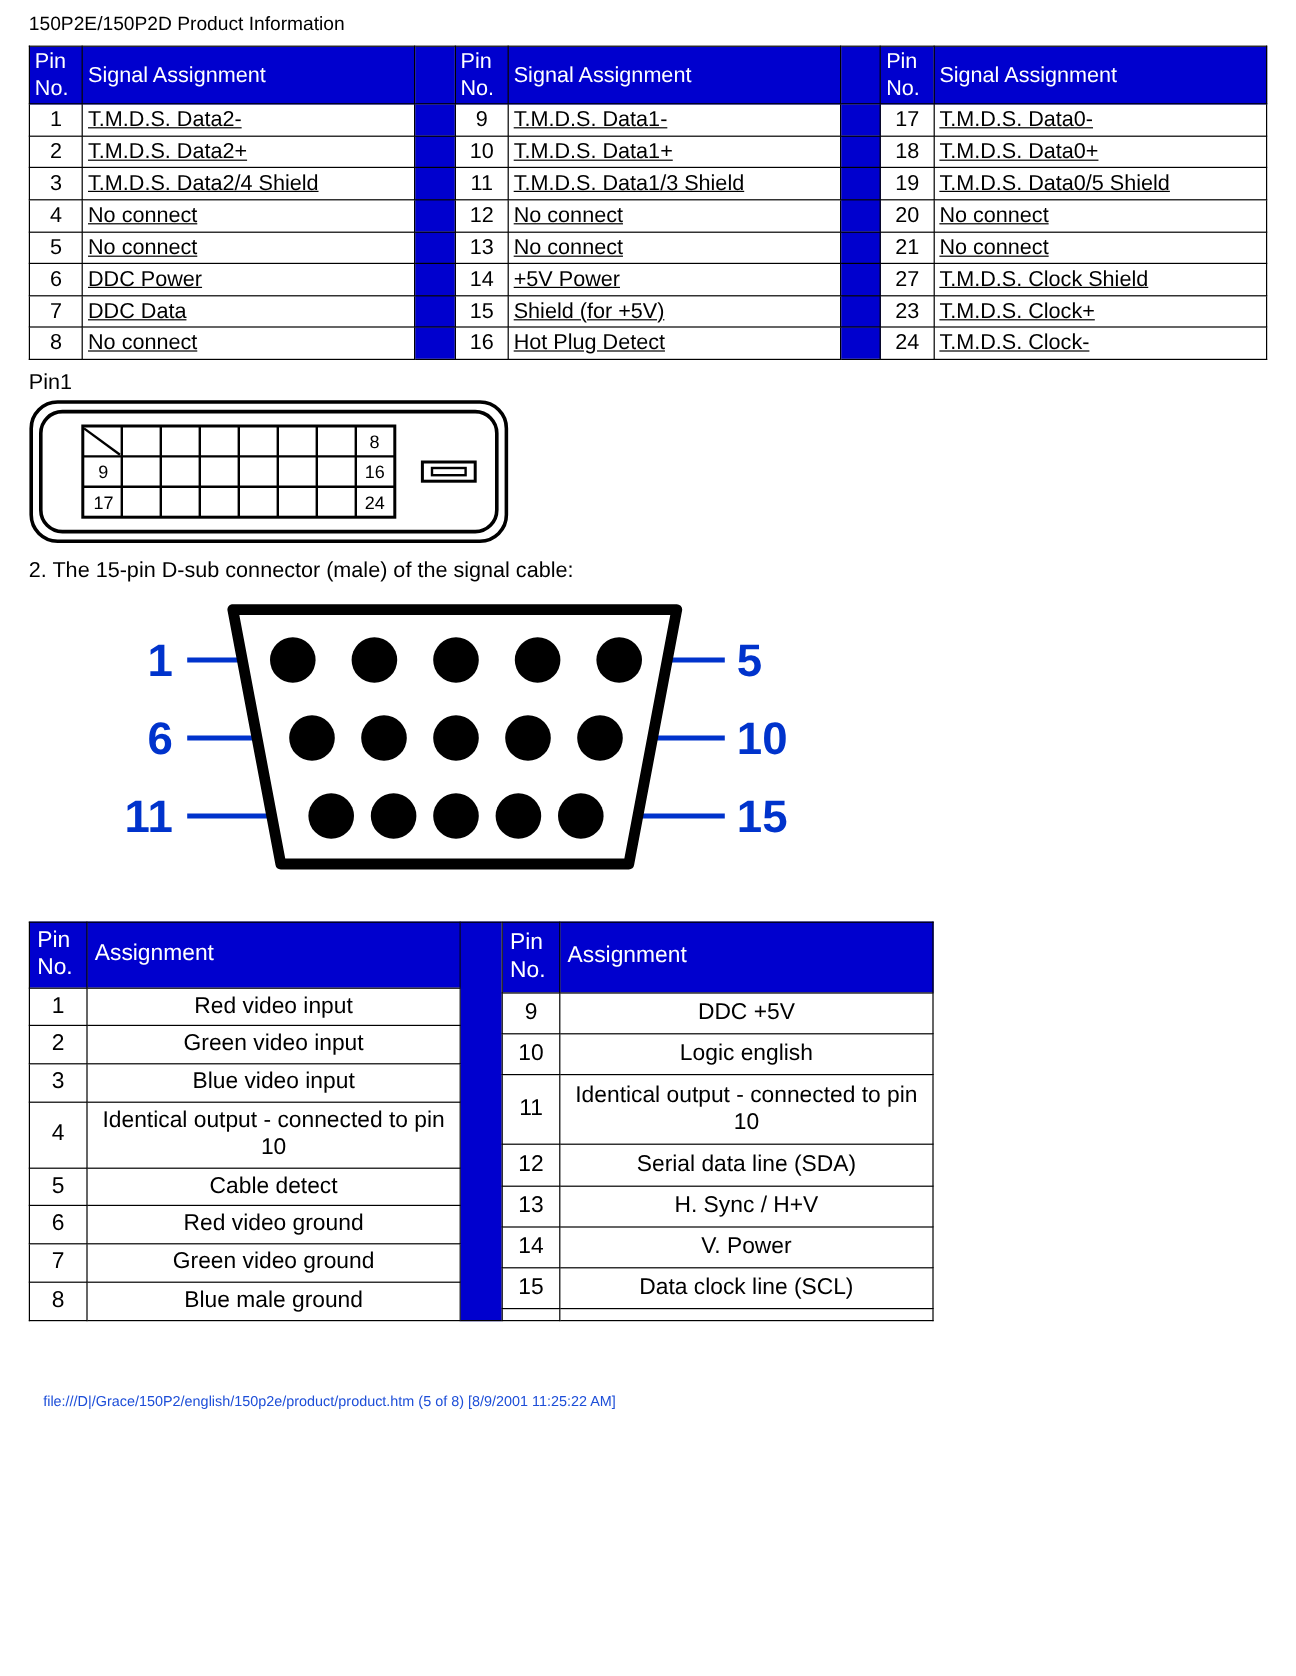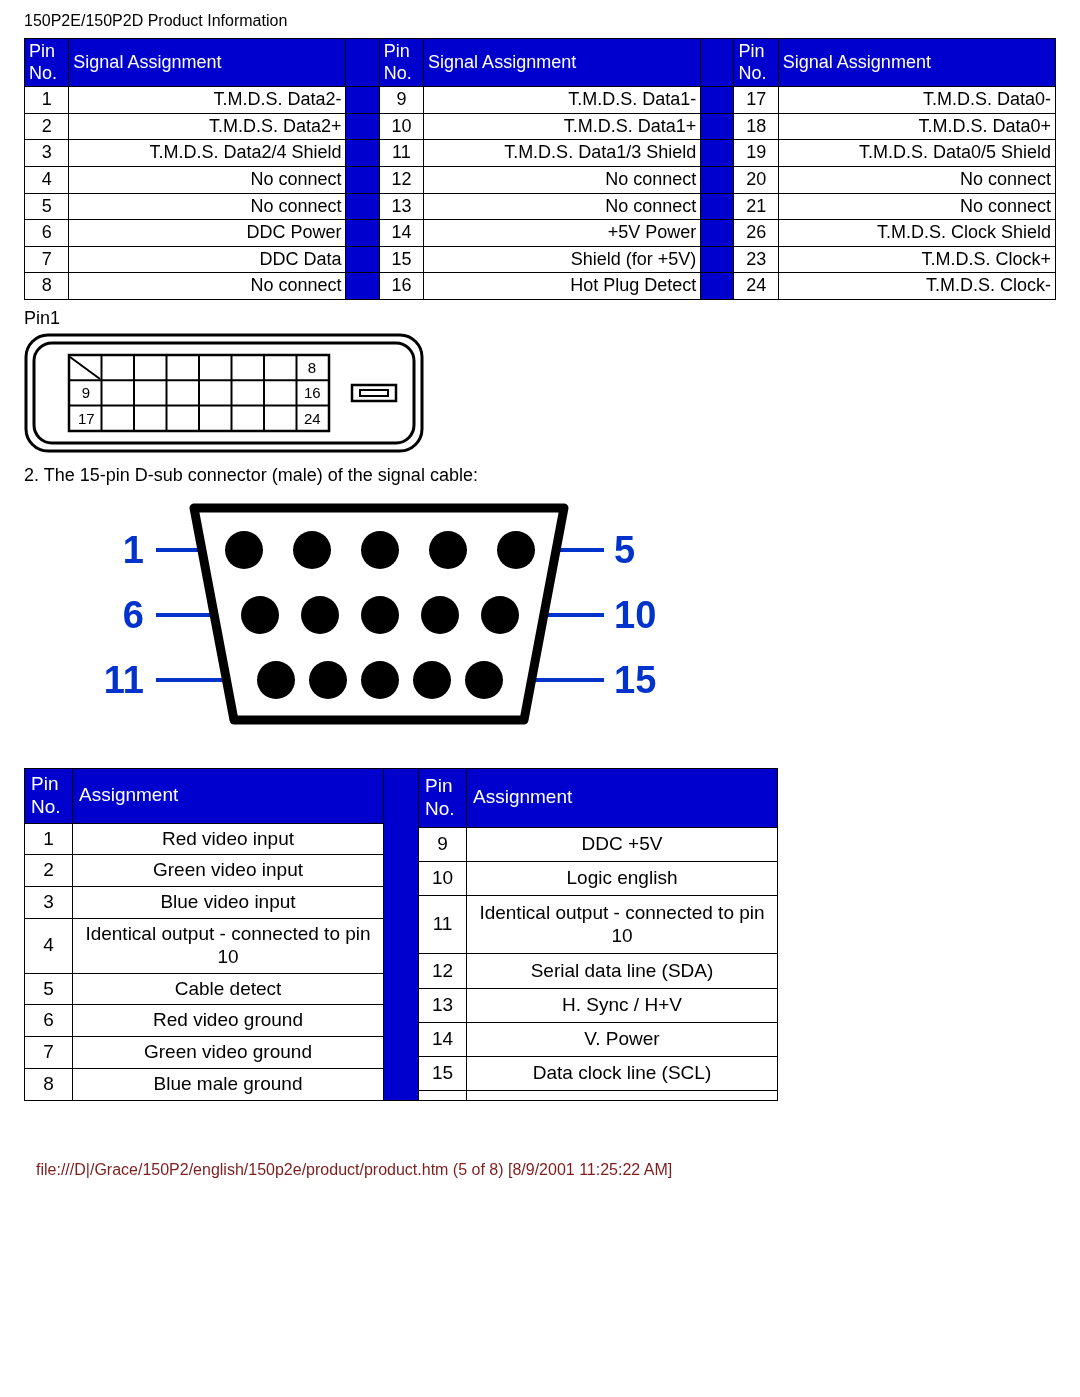--- a/index.html
+++ b/index.html
@@ -32,21 +32,22 @@
     background: #0000ce;
     color: #fff;
     font-weight: normal;
     text-align: left;
   }
   table.pin-table td.pin-no {
     text-align: center;
     width: 36px;
   }
   table.pin-table td.sig {
-    text-align: right;
+    text-align: left;
+    text-decoration: underline;
   }
   table.pin-table .sep {
     background: #0000ce;
     border-left: 1px solid #000;
     border-right: 1px solid #000;
     width: 28px;
     padding: 0;
   }
   .pin1-label {
     margin: 8px 0 4px 0;
@@ -85,22 +86,22 @@
   table.dsub td.pin-no {
     text-align: center;
   }
   .dsub-sep {
     background: #0000ce;
     width: 34px;
     border-top: 1px solid #000;
     border-bottom: 1px solid #000;
   }
   .footer {
-    font-size: 16px;
-    color: #7f1d1d;
+    font-size: 12px;
+    color: #1d4ed8;
     margin-top: 60px;
     text-align: left;
     padding-left: 12px;
   }
 </style>
 </head>
 <body>
 
 <div class="doc-title">150P2E/150P2D Product Information</div>
 
@@ -179,21 +180,21 @@
         <td class="pin-no">21</td>
         <td class="sig">No connect</td>
       </tr>
       <tr>
         <td class="pin-no">6</td>
         <td class="sig">DDC Power</td>
         <td class="sep"></td>
         <td class="pin-no">14</td>
         <td class="sig">+5V Power</td>
         <td class="sep"></td>
-        <td class="pin-no">26</td>
+        <td class="pin-no">27</td>
         <td class="sig">T.M.D.S. Clock Shield</td>
       </tr>
       <tr>
         <td class="pin-no">7</td>
         <td class="sig">DDC Data</td>
         <td class="sep"></td>
         <td class="pin-no">15</td>
         <td class="sig">Shield (for +5V)</td>
         <td class="sep"></td>
         <td class="pin-no">23</td>

